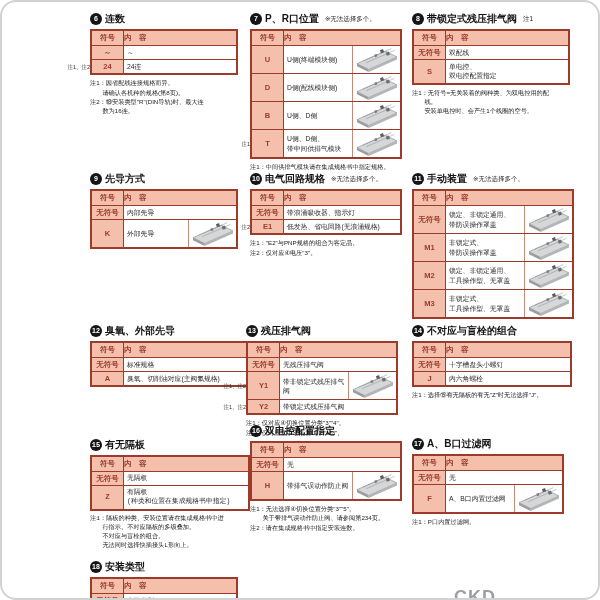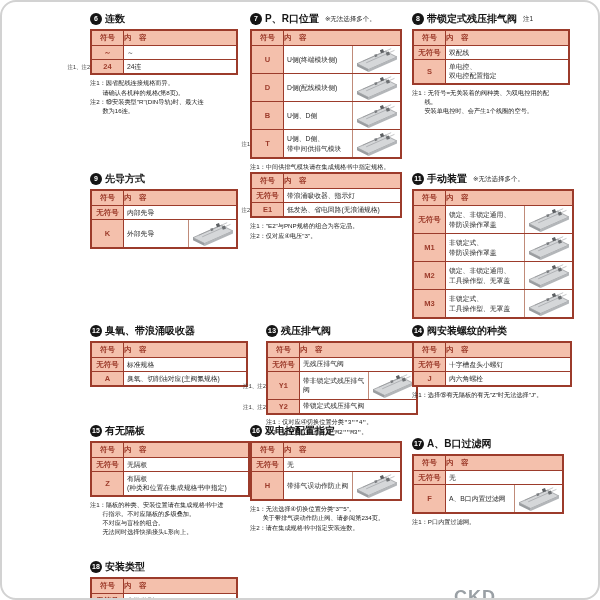--- a/index.html
+++ b/index.html
@@ -199,20 +199,25 @@
                 <line x1="13" y1="19" x2="47" y2="4" stroke="#8a8d90" stroke-width="0.6"></line>
                 <rect x="30" y="3" width="4" height="4" fill="#5d6063" transform="rotate(-20 32 5)"></rect>
                 <rect x="37" y="6" width="4" height="4" fill="#6d7073" transform="rotate(-20 39 8)"></rect>
                 <rect x="23" y="9" width="3" height="3" fill="#7a7d80" transform="rotate(-20 24 10)"></rect>
               </svg>
             </div>
           </div>
         </div>
       </div>
       <div class="section" style="left: 248px; top: 170px; width: 182px;">
+        <div class="sec-title">
+          <span class="badge">10</span>
+          <span>电气回路规格</span>
+          <span class="title-note">※无法选择多个。</span>
+        </div>
         <div class="tbl" style="width: 152px;">
           <div class="hdr">
             <div class="h-sym">符号</div>
             <div class="h-con">内　容</div>
           </div>
           <div class="row">
             <div class="c-sym">无符号</div>
             <div class="c-con">带浪涌吸收器、指示灯</div>
           </div>
           <div class="row">
@@ -305,38 +310,38 @@
                 <rect x="37" y="6" width="4" height="4" fill="#6d7073" transform="rotate(-20 39 8)"></rect>
                 <rect x="23" y="9" width="3" height="3" fill="#7a7d80" transform="rotate(-20 24 10)"></rect>
               </svg>
             </div>
           </div>
         </div>
       </div>
       <div class="section" style="left: 88px; top: 322px; width: 188px;">
         <div class="sec-title">
           <span class="badge">12</span>
-          <span>臭氧、带浪涌吸收器</span>
+          <span>臭氧、外部先导</span>
         </div>
         <div class="tbl" style="width: 158px;">
           <div class="hdr">
             <div class="h-sym">符号</div>
             <div class="h-con">内　容</div>
           </div>
           <div class="row">
             <div class="c-sym">无符号</div>
             <div class="c-con">标准规格</div>
           </div>
           <div class="row">
             <div class="c-sym">A</div>
             <div class="c-con">臭氧、切削油对应(主阀氟规格)</div>
           </div>
         </div>
       </div>
-      <div class="section" style="left: 264px; top: 322px; width: 182px; font-family: Liberation Mono, monospace;">
+      <div class="section" style="left: 244px; top: 322px; width: 182px;">
         <div class="sec-title">
           <span class="badge">13</span>
           <span>残压排气阀</span>
         </div>
         <div class="tbl" style="width: 152px;">
           <div class="hdr">
             <div class="h-sym">符号</div>
             <div class="h-con">内　容</div>
           </div>
           <div class="row">
@@ -366,39 +371,39 @@
             <div class="c-sym">Y2</div>
             <div class="c-con">带锁定式残压排气阀</div>
           </div>
         </div>
         <div class="notes">注1：仅对应④切换位置分类"3""4"。
 注2：仅对应⑪手动装置"M2""M3"。</div>
       </div>
       <div class="section" style="left: 410px; top: 322px; width: 190px;">
         <div class="sec-title">
           <span class="badge">14</span>
-          <span>阀安装螺纹的种类</span>
+          <span>不对应与盲栓的组合</span>
         </div>
         <div class="tbl" style="width: 160px;">
           <div class="hdr">
             <div class="h-sym">符号</div>
             <div class="h-con">内　容</div>
           </div>
           <div class="row">
             <div class="c-sym">无符号</div>
             <div class="c-con">十字槽盘头小螺钉</div>
           </div>
           <div class="row">
             <div class="c-sym">J</div>
             <div class="c-con">内六角螺栓</div>
           </div>
         </div>
         <div class="notes">注1：选择⑮有无隔板的有无"Z"时无法选择"J"。</div>
       </div>
-      <div class="section" style="left: 88px; top: 422px; width: 190px;">
+      <div class="section" style="left: 88px; top: 436px; width: 190px; font-family: Liberation Mono, monospace;">
         <div class="sec-title">
           <span class="badge">15</span>
           <span>有无隔板</span>
         </div>
         <div class="tbl" style="width: 160px;">
           <div class="hdr">
             <div class="h-sym">符号</div>
             <div class="h-con">内　容</div>
           </div>
           <div class="row">

